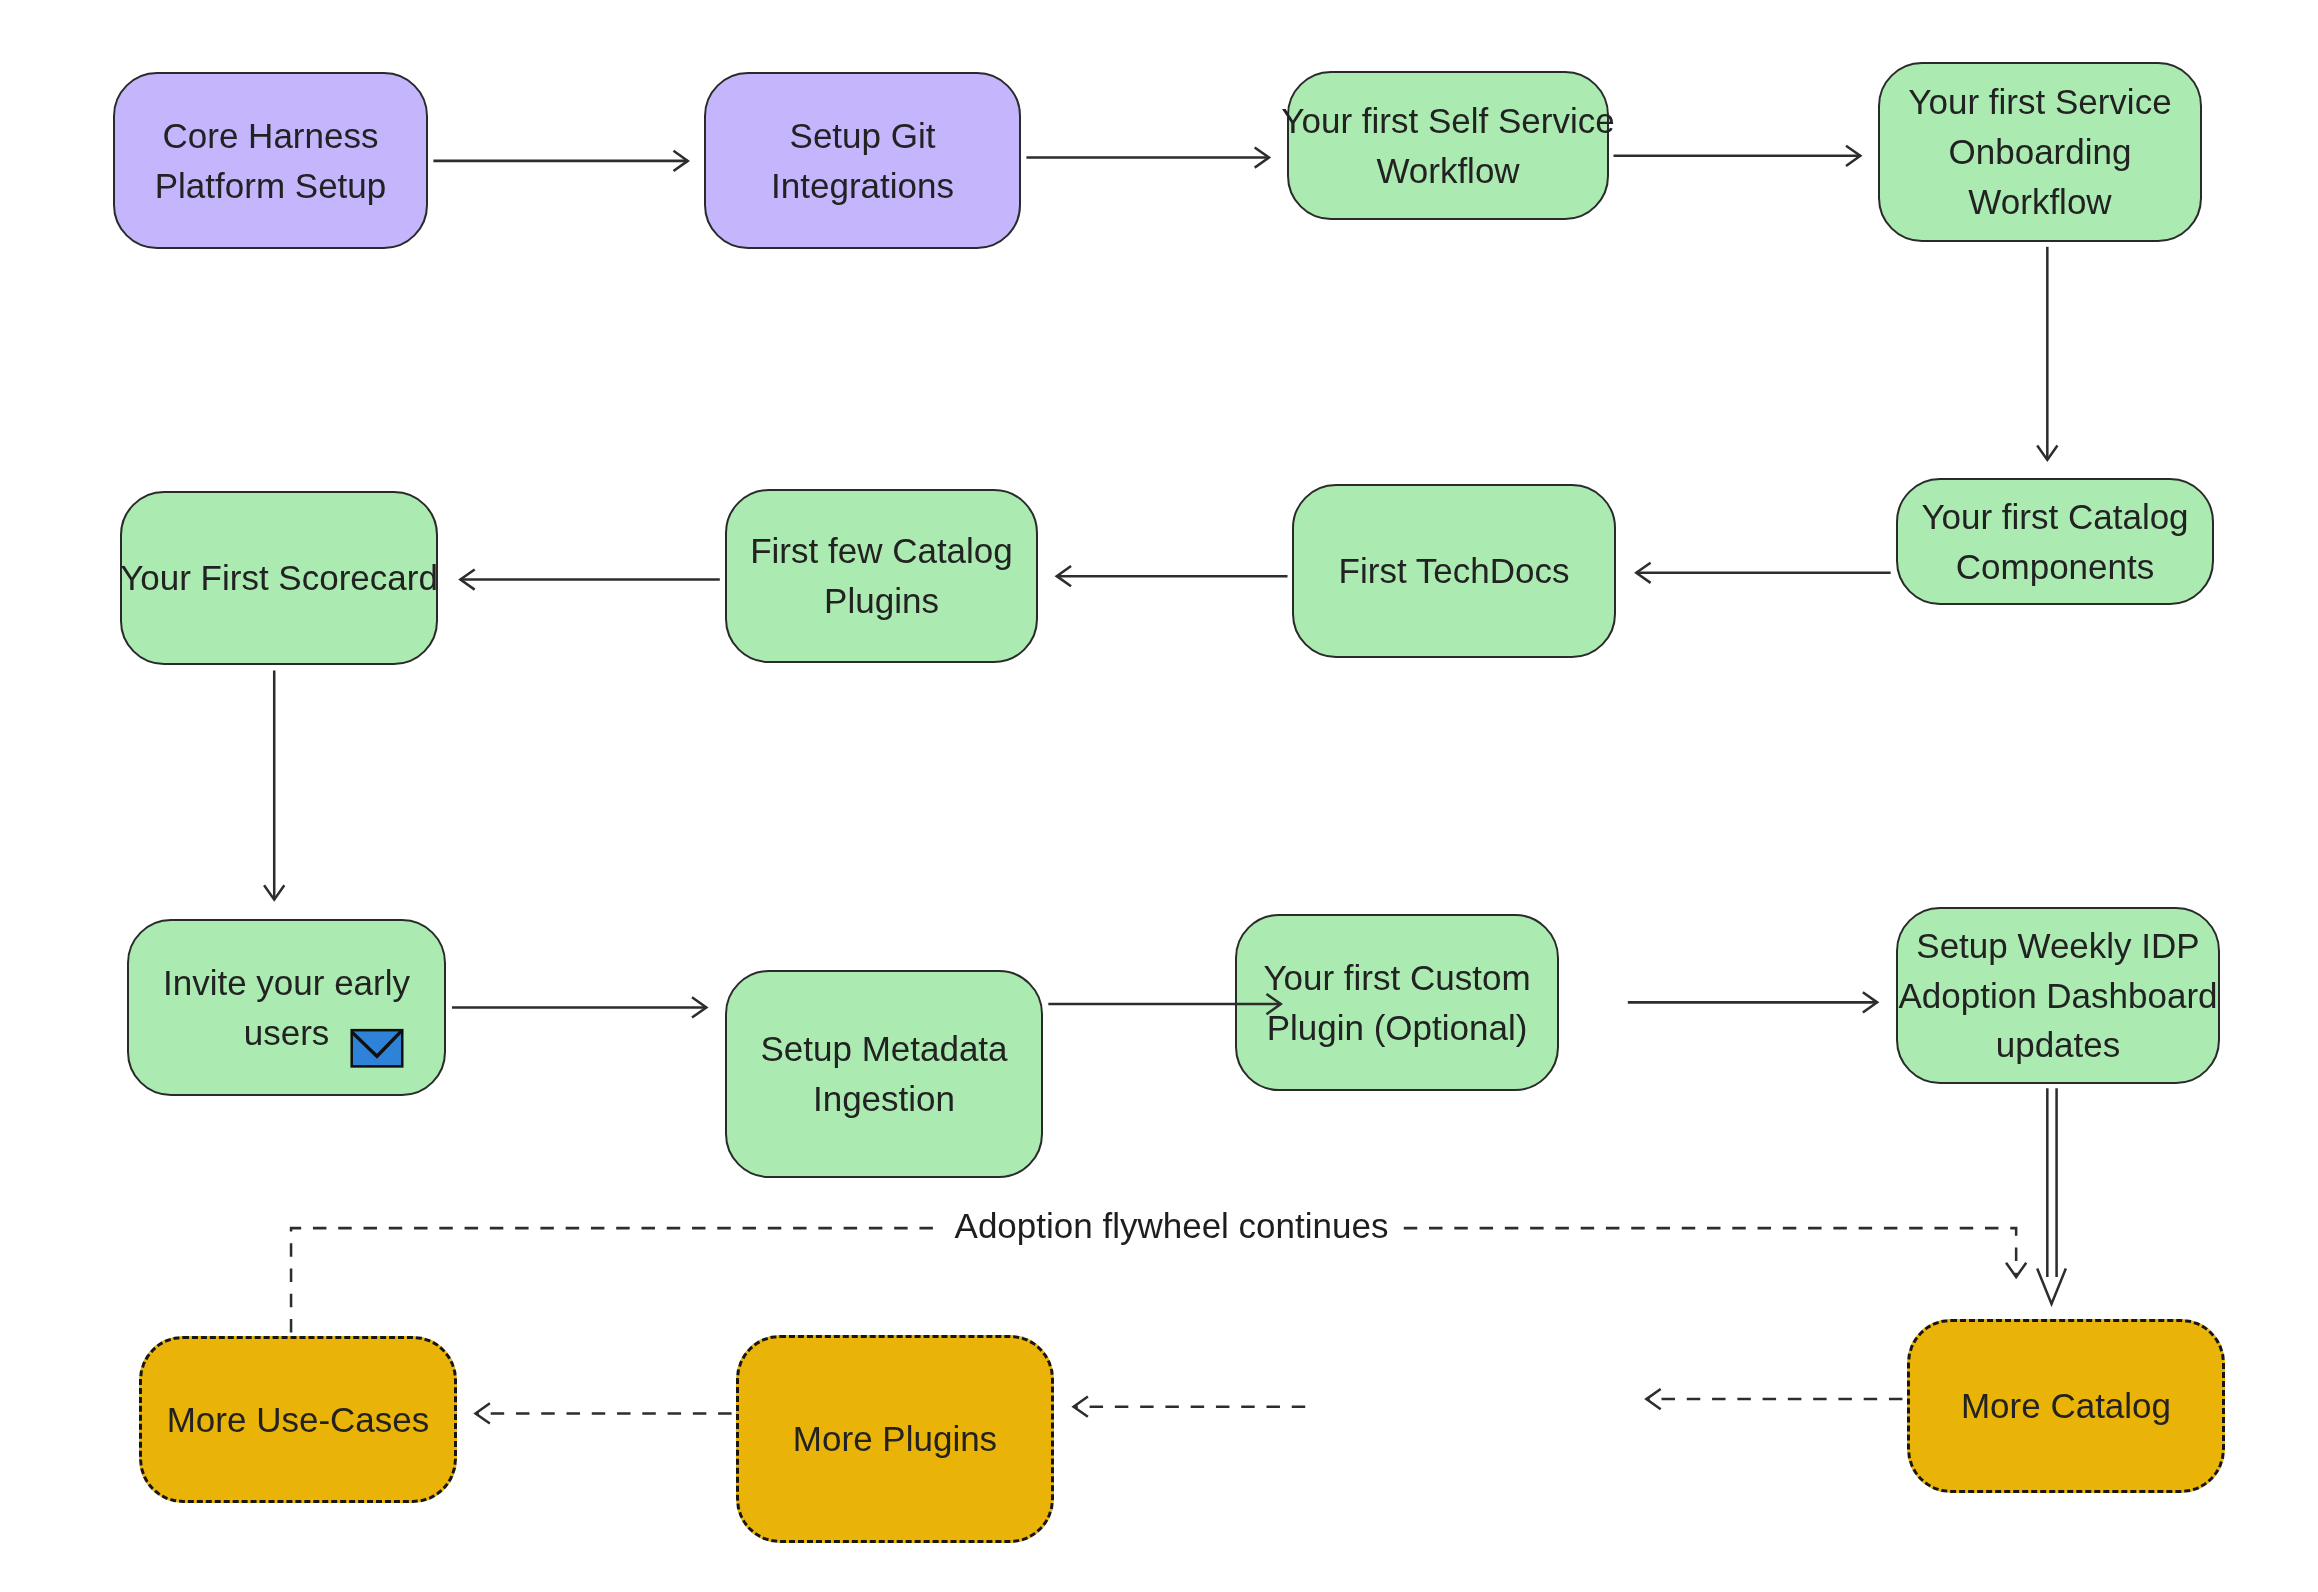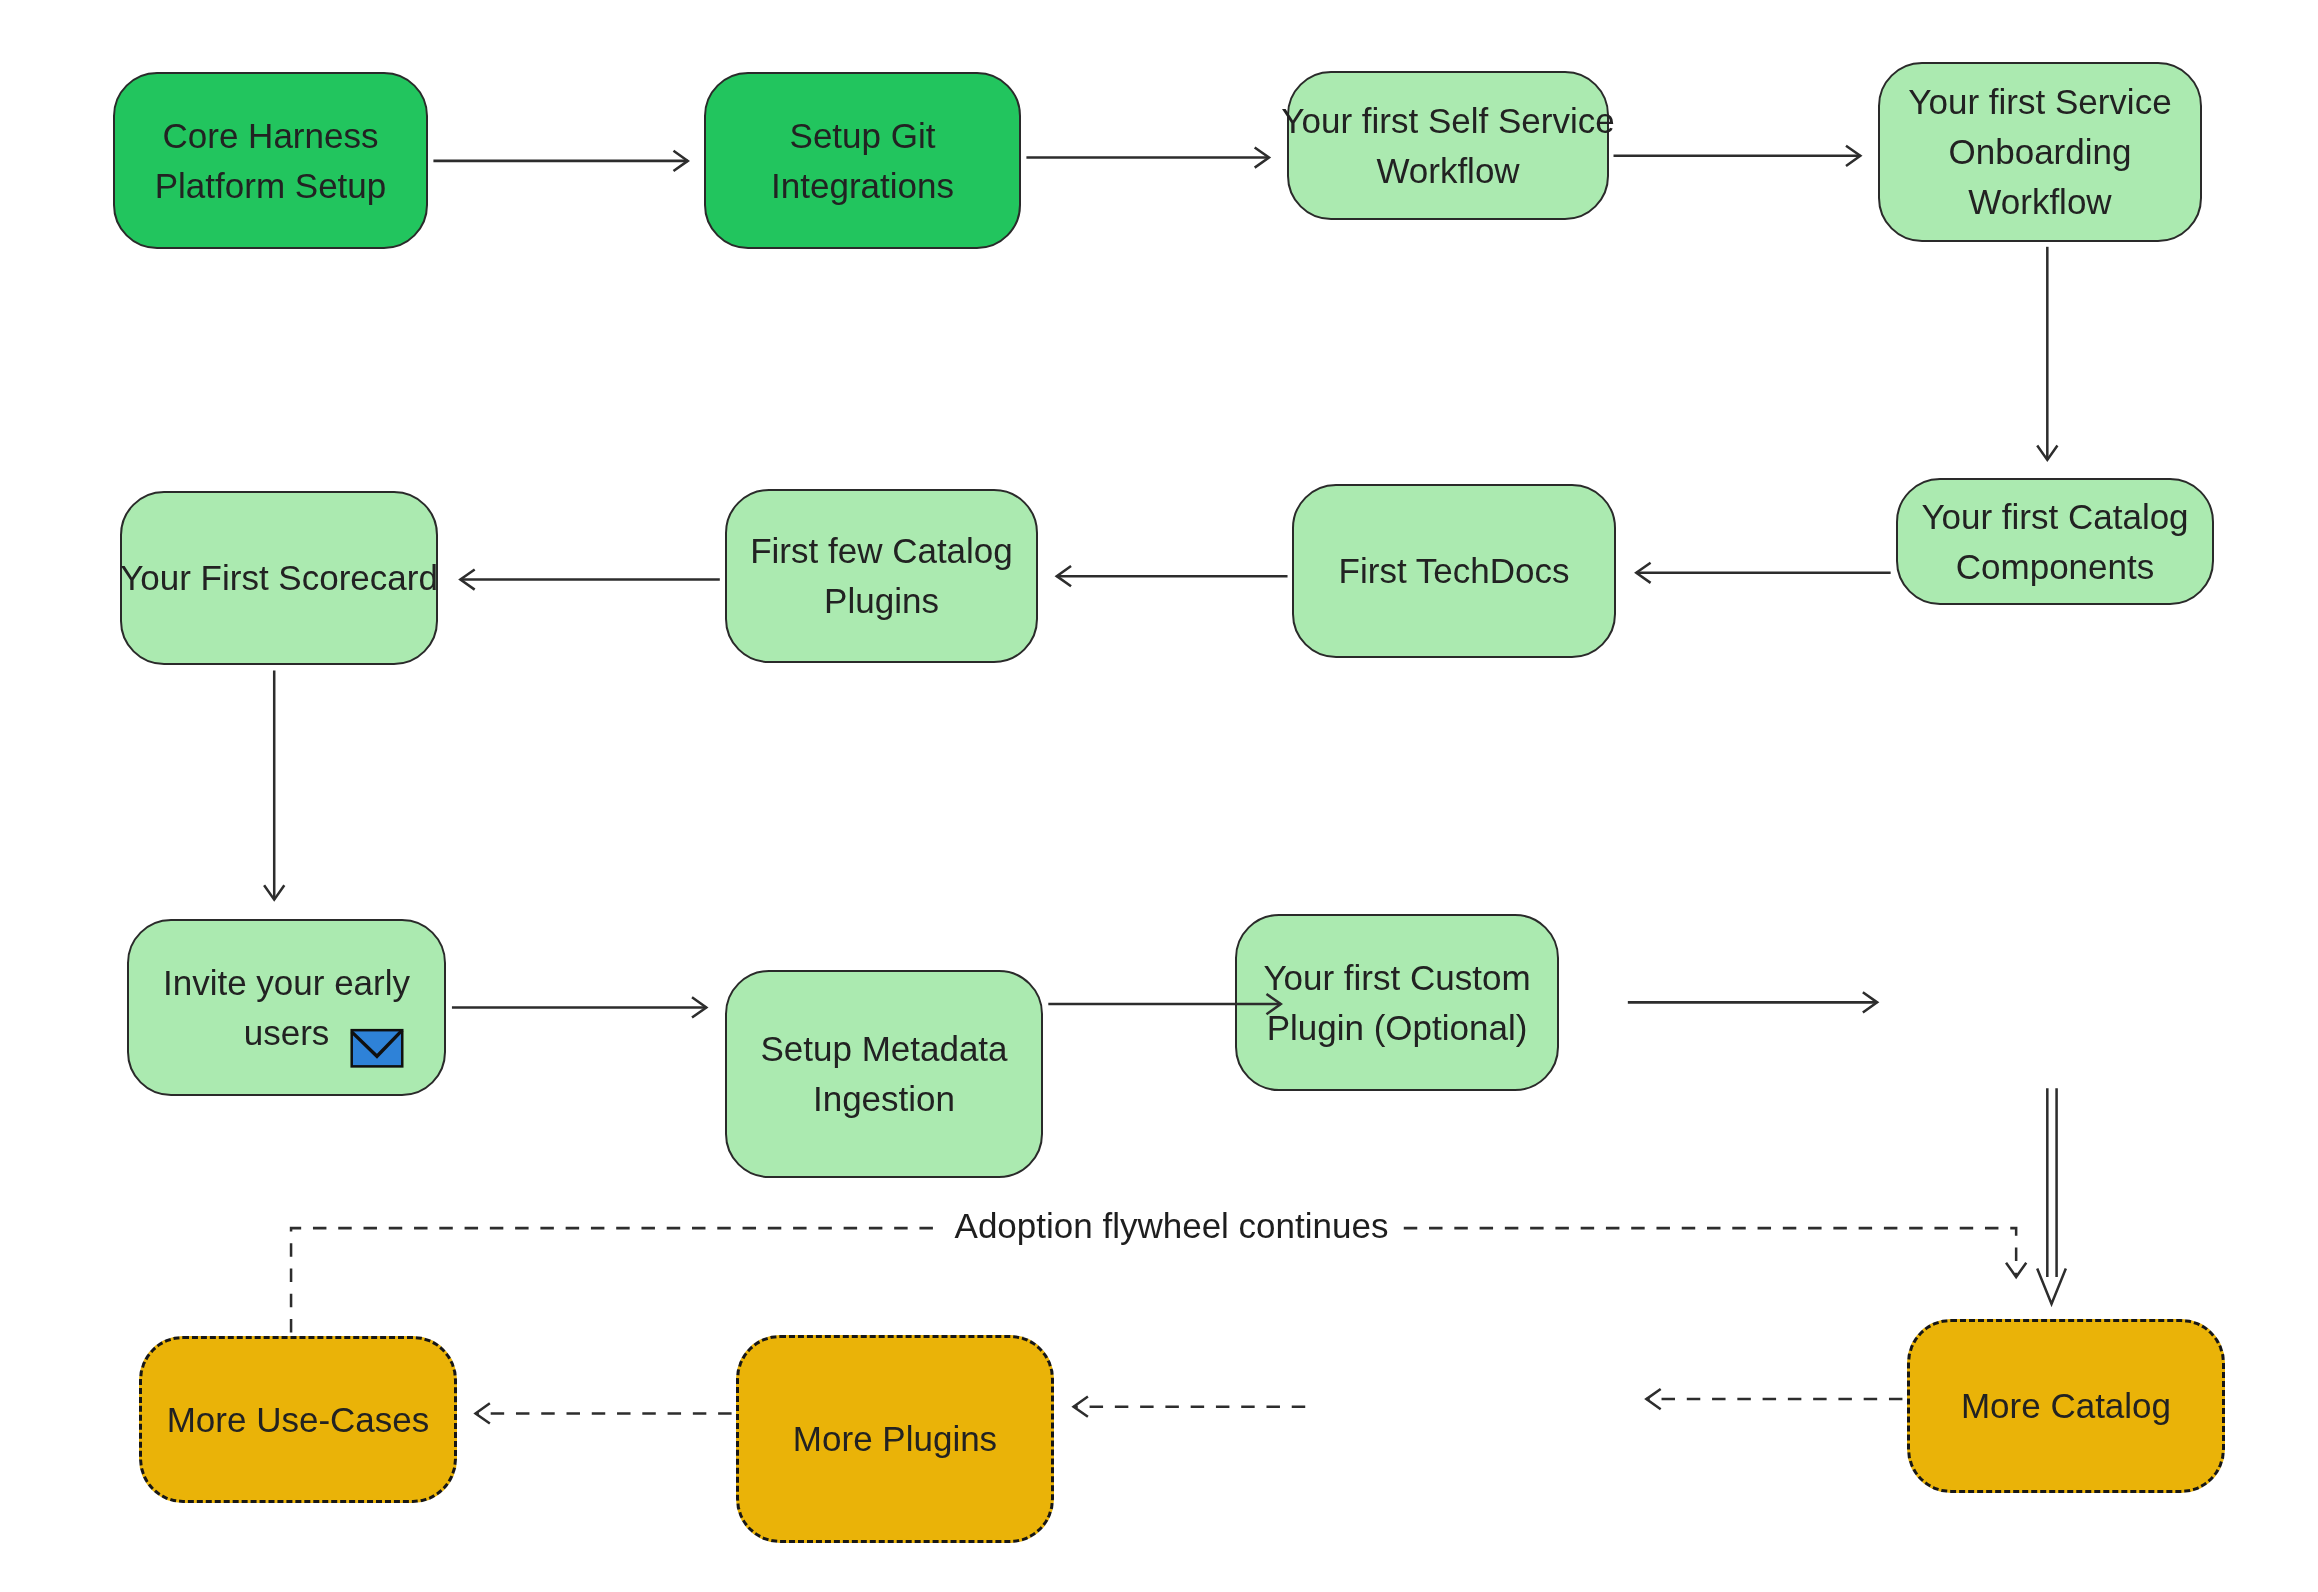--- a/index.html
+++ b/index.html
@@ -15,21 +15,21 @@
     position:absolute;
     display:flex;align-items:center;justify-content:center;
     text-align:center;
     box-sizing:border-box;
     font-size:35px;
     line-height:1.42;
     border-radius:44px;
     border:2.5px solid #2a2a2a;
   }
   .node .lbl{white-space:pre;}
-  .node.blue{background:#22c55e;}
+  .node.blue{background:#c4b5fd;}
   .node.green{background:#abeab0;}
   .node.dashedblue{background:#eab308;border:3.4px dashed #161616;}
   .fly-label{
     position:absolute;
     left:944px;top:1205px;width:455px;
     text-align:center;
     font-size:35px;line-height:1.2;
     color:#1e1e1e;
   }
   svg.edges{position:absolute;left:0;top:0;pointer-events:none;}
@@ -77,20 +77,25 @@
 users</span>
   </div>
   <div class="node green" style="left:725px;top:970px;width:318px;height:208px">
     <span class="lbl">Setup Metadata
 Ingestion</span>
   </div>
   <div class="node green" style="left:1235px;top:914px;width:324px;height:177px">
     <span class="lbl">Your first Custom
 Plugin (Optional)</span>
   </div>
+  <div class="node green" style="left:1896px;top:907px;width:324px;height:177px">
+    <span class="lbl">Setup Weekly IDP
+Adoption Dashboard
+updates</span>
+  </div>
 
   <div class="node dashedblue" style="left:139px;top:1336px;width:318px;height:167px">
     <span class="lbl">More Use-Cases</span>
   </div>
   <div class="node dashedblue" style="left:736px;top:1335px;width:318px;height:208px">
     <span class="lbl">More Plugins</span>
   </div>
   <div class="node dashedblue" style="left:1907px;top:1319px;width:318px;height:174px">
     <span class="lbl">More Catalog</span>
   </div>

